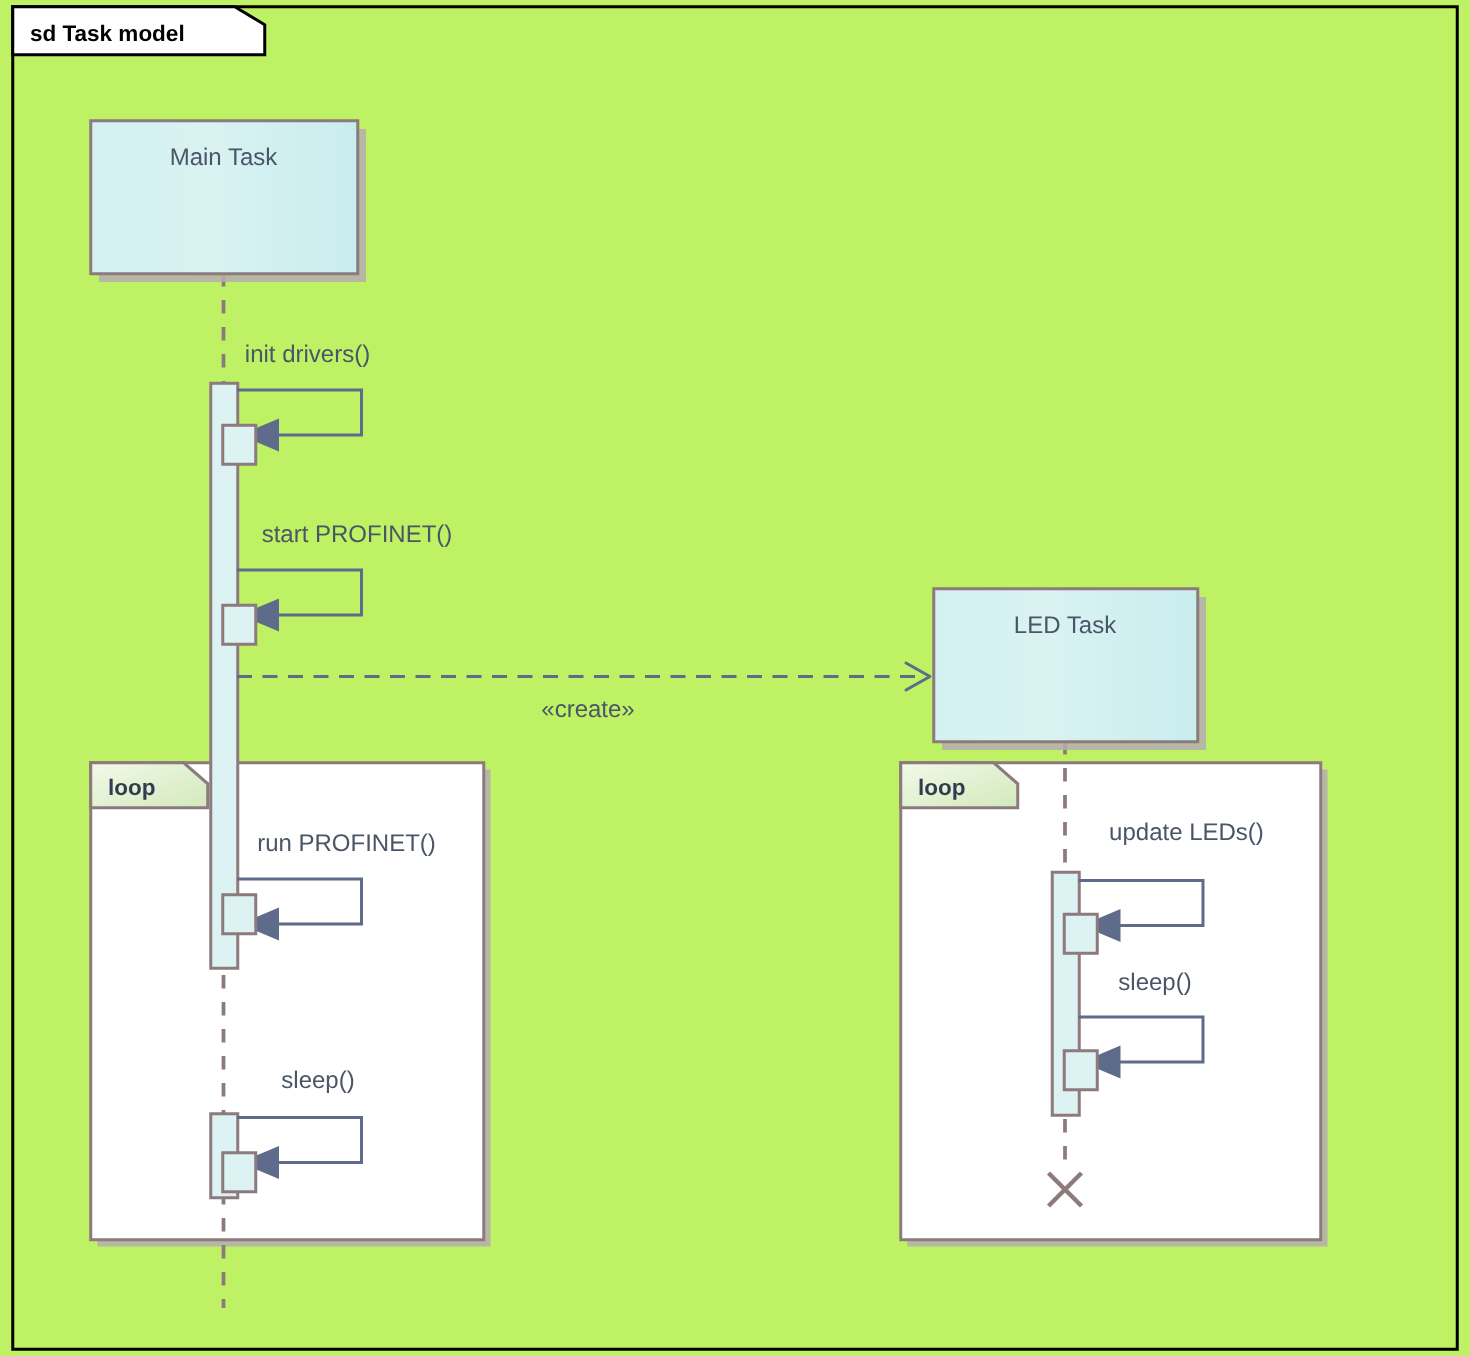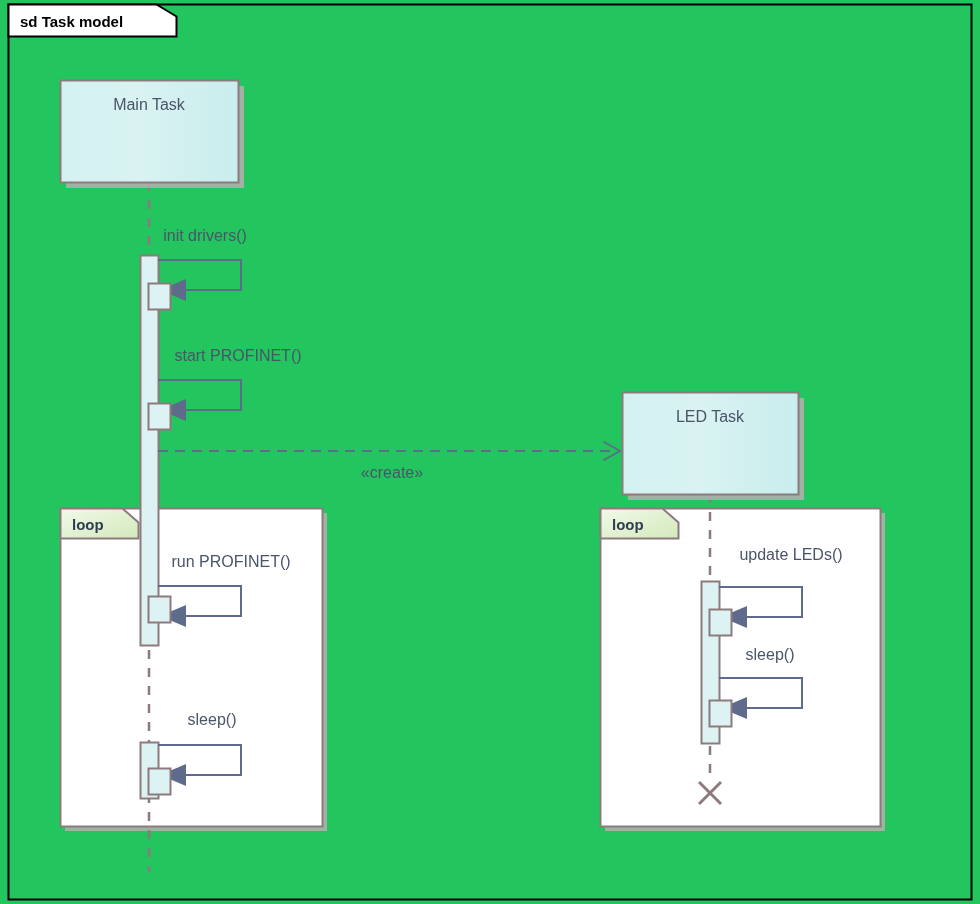--- a/index.html
+++ b/index.html
@@ -8,21 +8,21 @@
     padding: 0;
     background: #ffffff;
   }
   body {
     font-family: "Liberation Sans", "DejaVu Sans", sans-serif;
   }
   #canvas {
     position: relative;
     width: 980px;
     height: 904px;
-    background: #22c55e;
+    background: #bef264;
     overflow: hidden;
   }
   svg.layer {
     position: absolute;
     left: 0;
     top: 0;
     width: 980px;
     height: 904px;
   }
   .msg-label {

